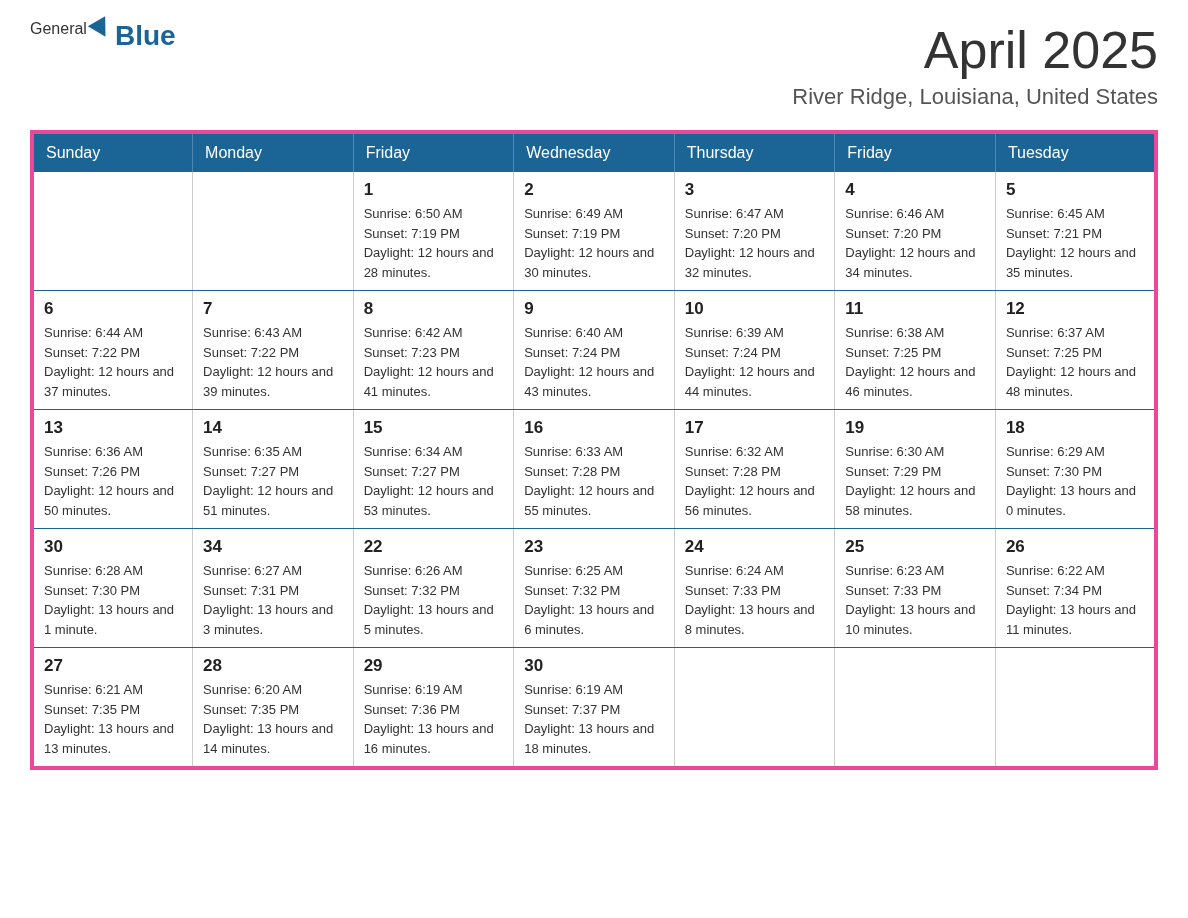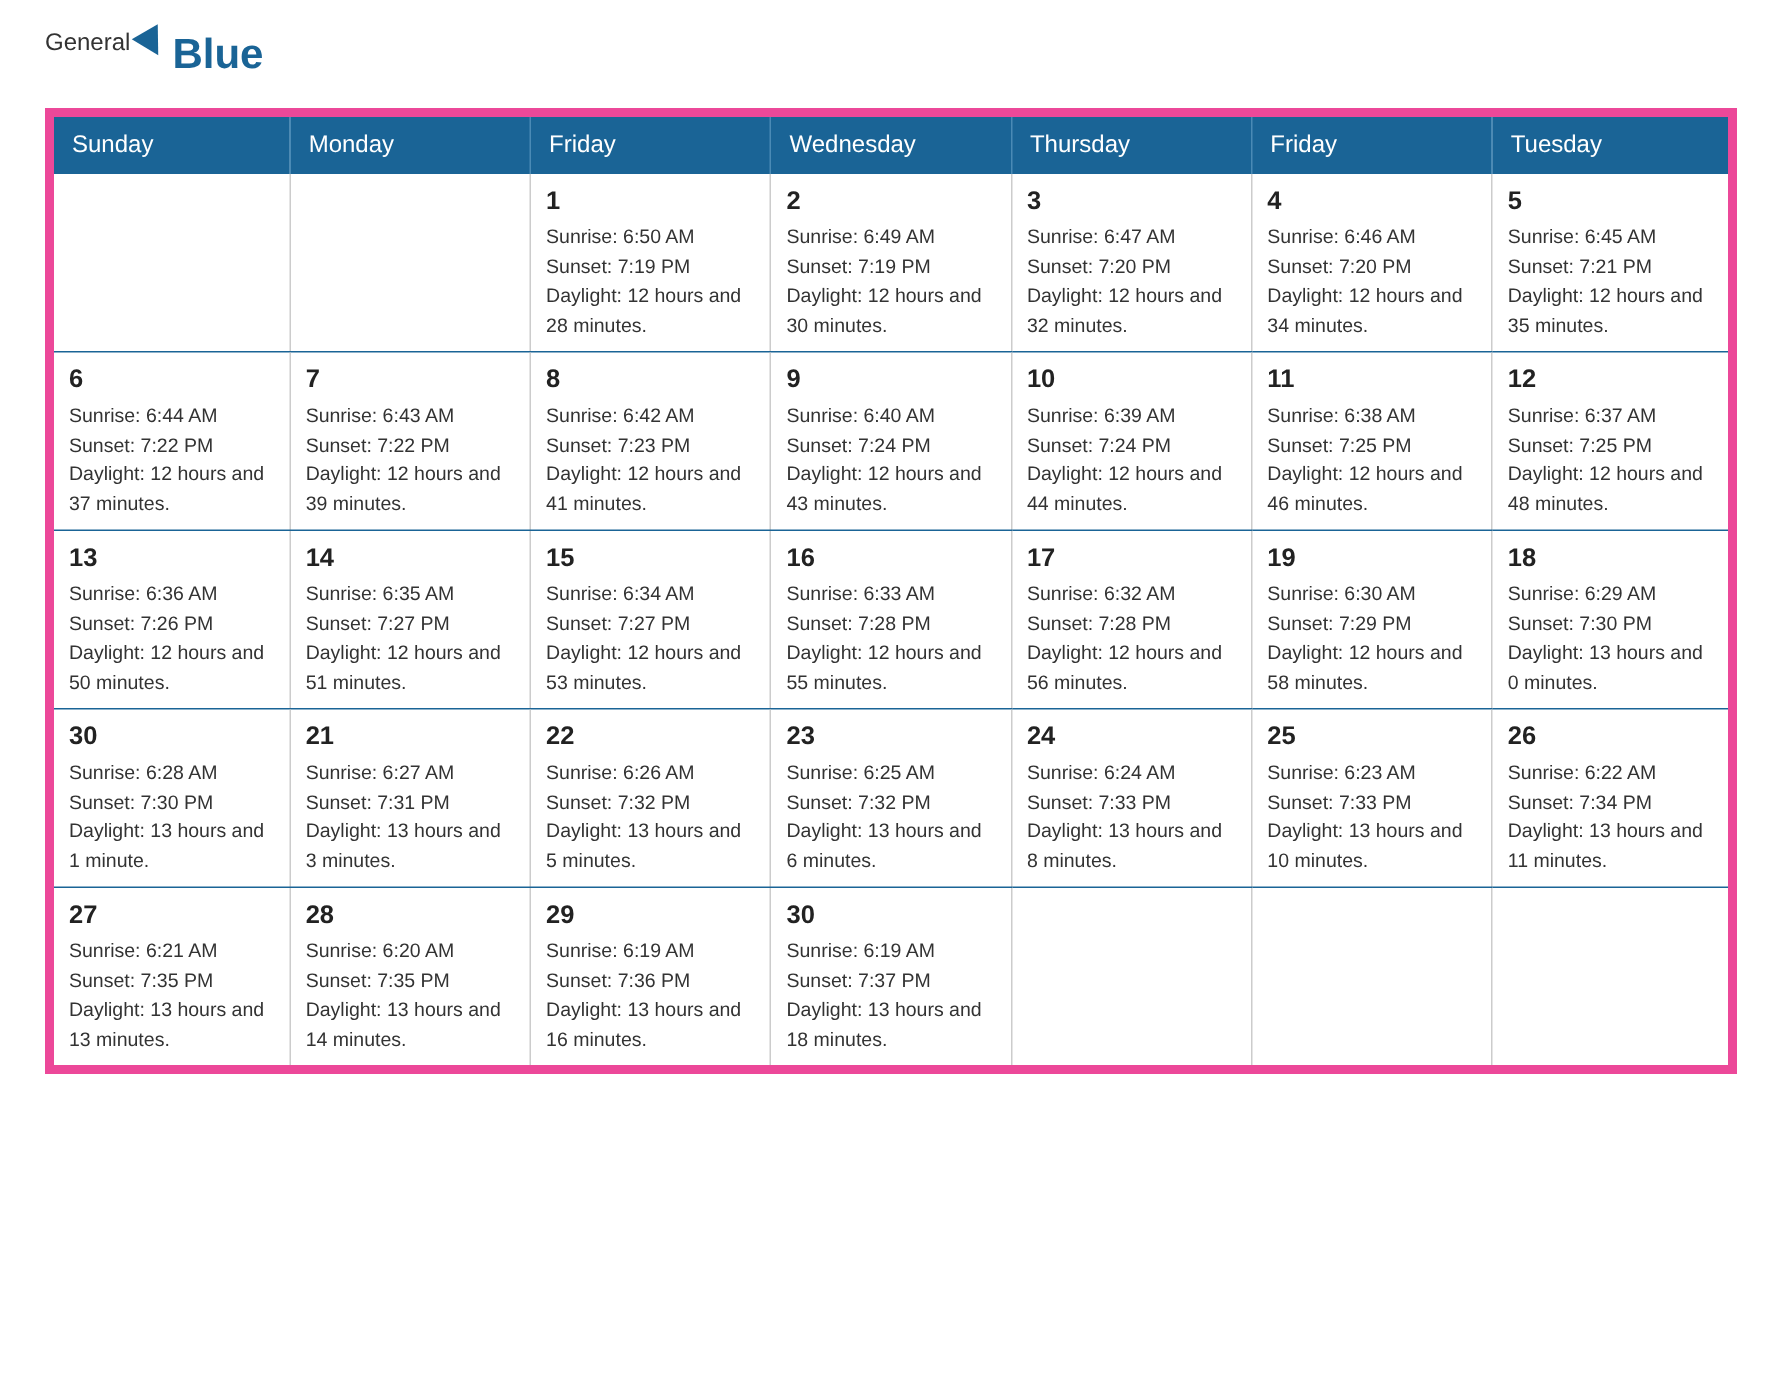--- a/index.html
+++ b/index.html
@@ -39,21 +39,21 @@
       font-weight: normal;
     }
     .location-title {
       font-size: 22px;
       color: #555;
       margin-top: 4px;
     }
     .calendar {
       width: 100%;
       border-collapse: collapse;
-      border: 6px solid #ec4899;
+      border: 4px solid #ec4899;
     }
     .calendar th {
       background-color: #1a6496;
       color: #ffffff;
       padding: 10px 12px;
       text-align: left;
       font-size: 16px;
       font-weight: normal;
       border-right: 1px solid #4a8ab5;
     }
@@ -95,20 +95,24 @@
 </head>
 <body>
 
 <div class="header">
   <div class="logo">
     <div class="logo-wrapper">
       <span class="logo-general">General</span>
       <span class="logo-triangle"></span>
     </div>
     <span class="logo-line2">Blue</span>
+  </div>
+  <div class="title-section">
+    <div class="month-title">April 2025</div>
+    <div class="location-title">River Ridge, Louisiana, United States</div>
   </div>
 </div>
 
 <table class="calendar">
   <thead>
     <tr>
     <th>Sunday</th>
         <th>Monday</th>
         <th>Friday</th>
         <th>Wednesday</th>
@@ -201,21 +205,21 @@
           <div class="day-number">18</div>
           <div class="day-info">Sunrise: 6:29 AM<br>Sunset: 7:30 PM<br>Daylight: 13 hours and 0 minutes.</div>
         </td>
       </tr>
       <tr>
         <td>
           <div class="day-number">30</div>
           <div class="day-info">Sunrise: 6:28 AM<br>Sunset: 7:30 PM<br>Daylight: 13 hours and 1 minute.</div>
         </td>
         <td>
-          <div class="day-number">21</div>
+          <div class="day-number">34</div>
           <div class="day-info">Sunrise: 6:27 AM<br>Sunset: 7:31 PM<br>Daylight: 13 hours and 3 minutes.</div>
         </td>
         <td>
           <div class="day-number">22</div>
           <div class="day-info">Sunrise: 6:26 AM<br>Sunset: 7:32 PM<br>Daylight: 13 hours and 5 minutes.</div>
         </td>
         <td>
           <div class="day-number">23</div>
           <div class="day-info">Sunrise: 6:25 AM<br>Sunset: 7:32 PM<br>Daylight: 13 hours and 6 minutes.</div>
         </td>

